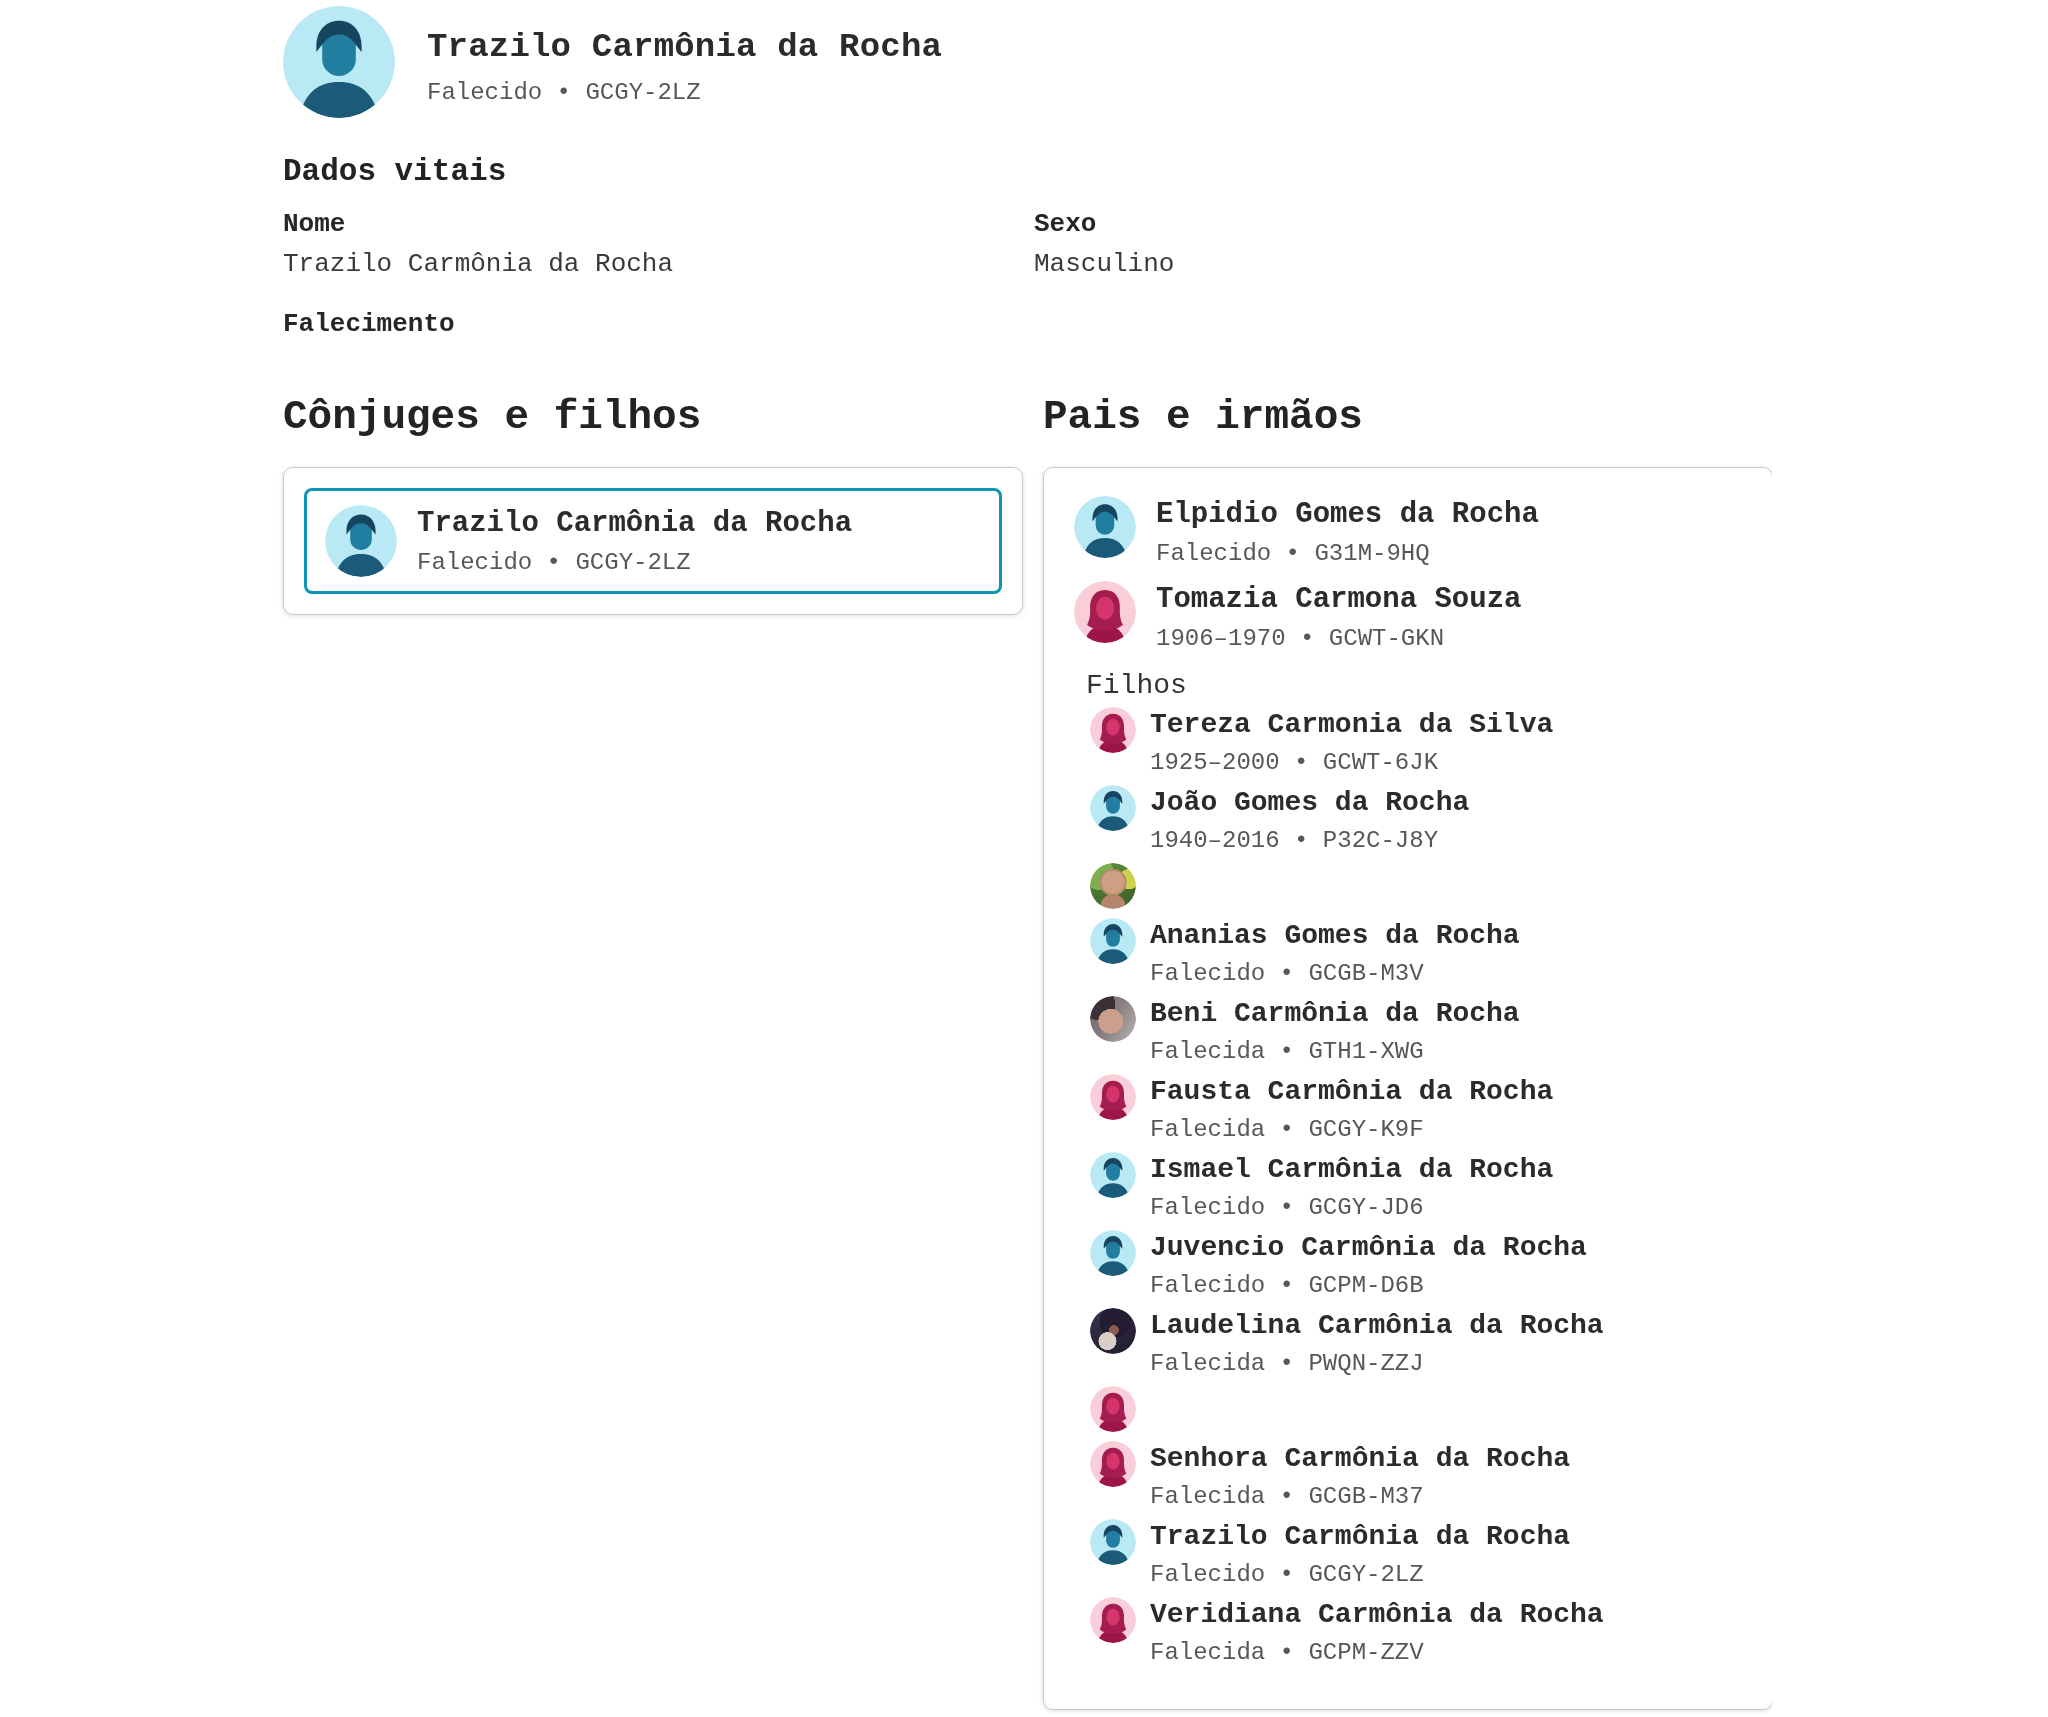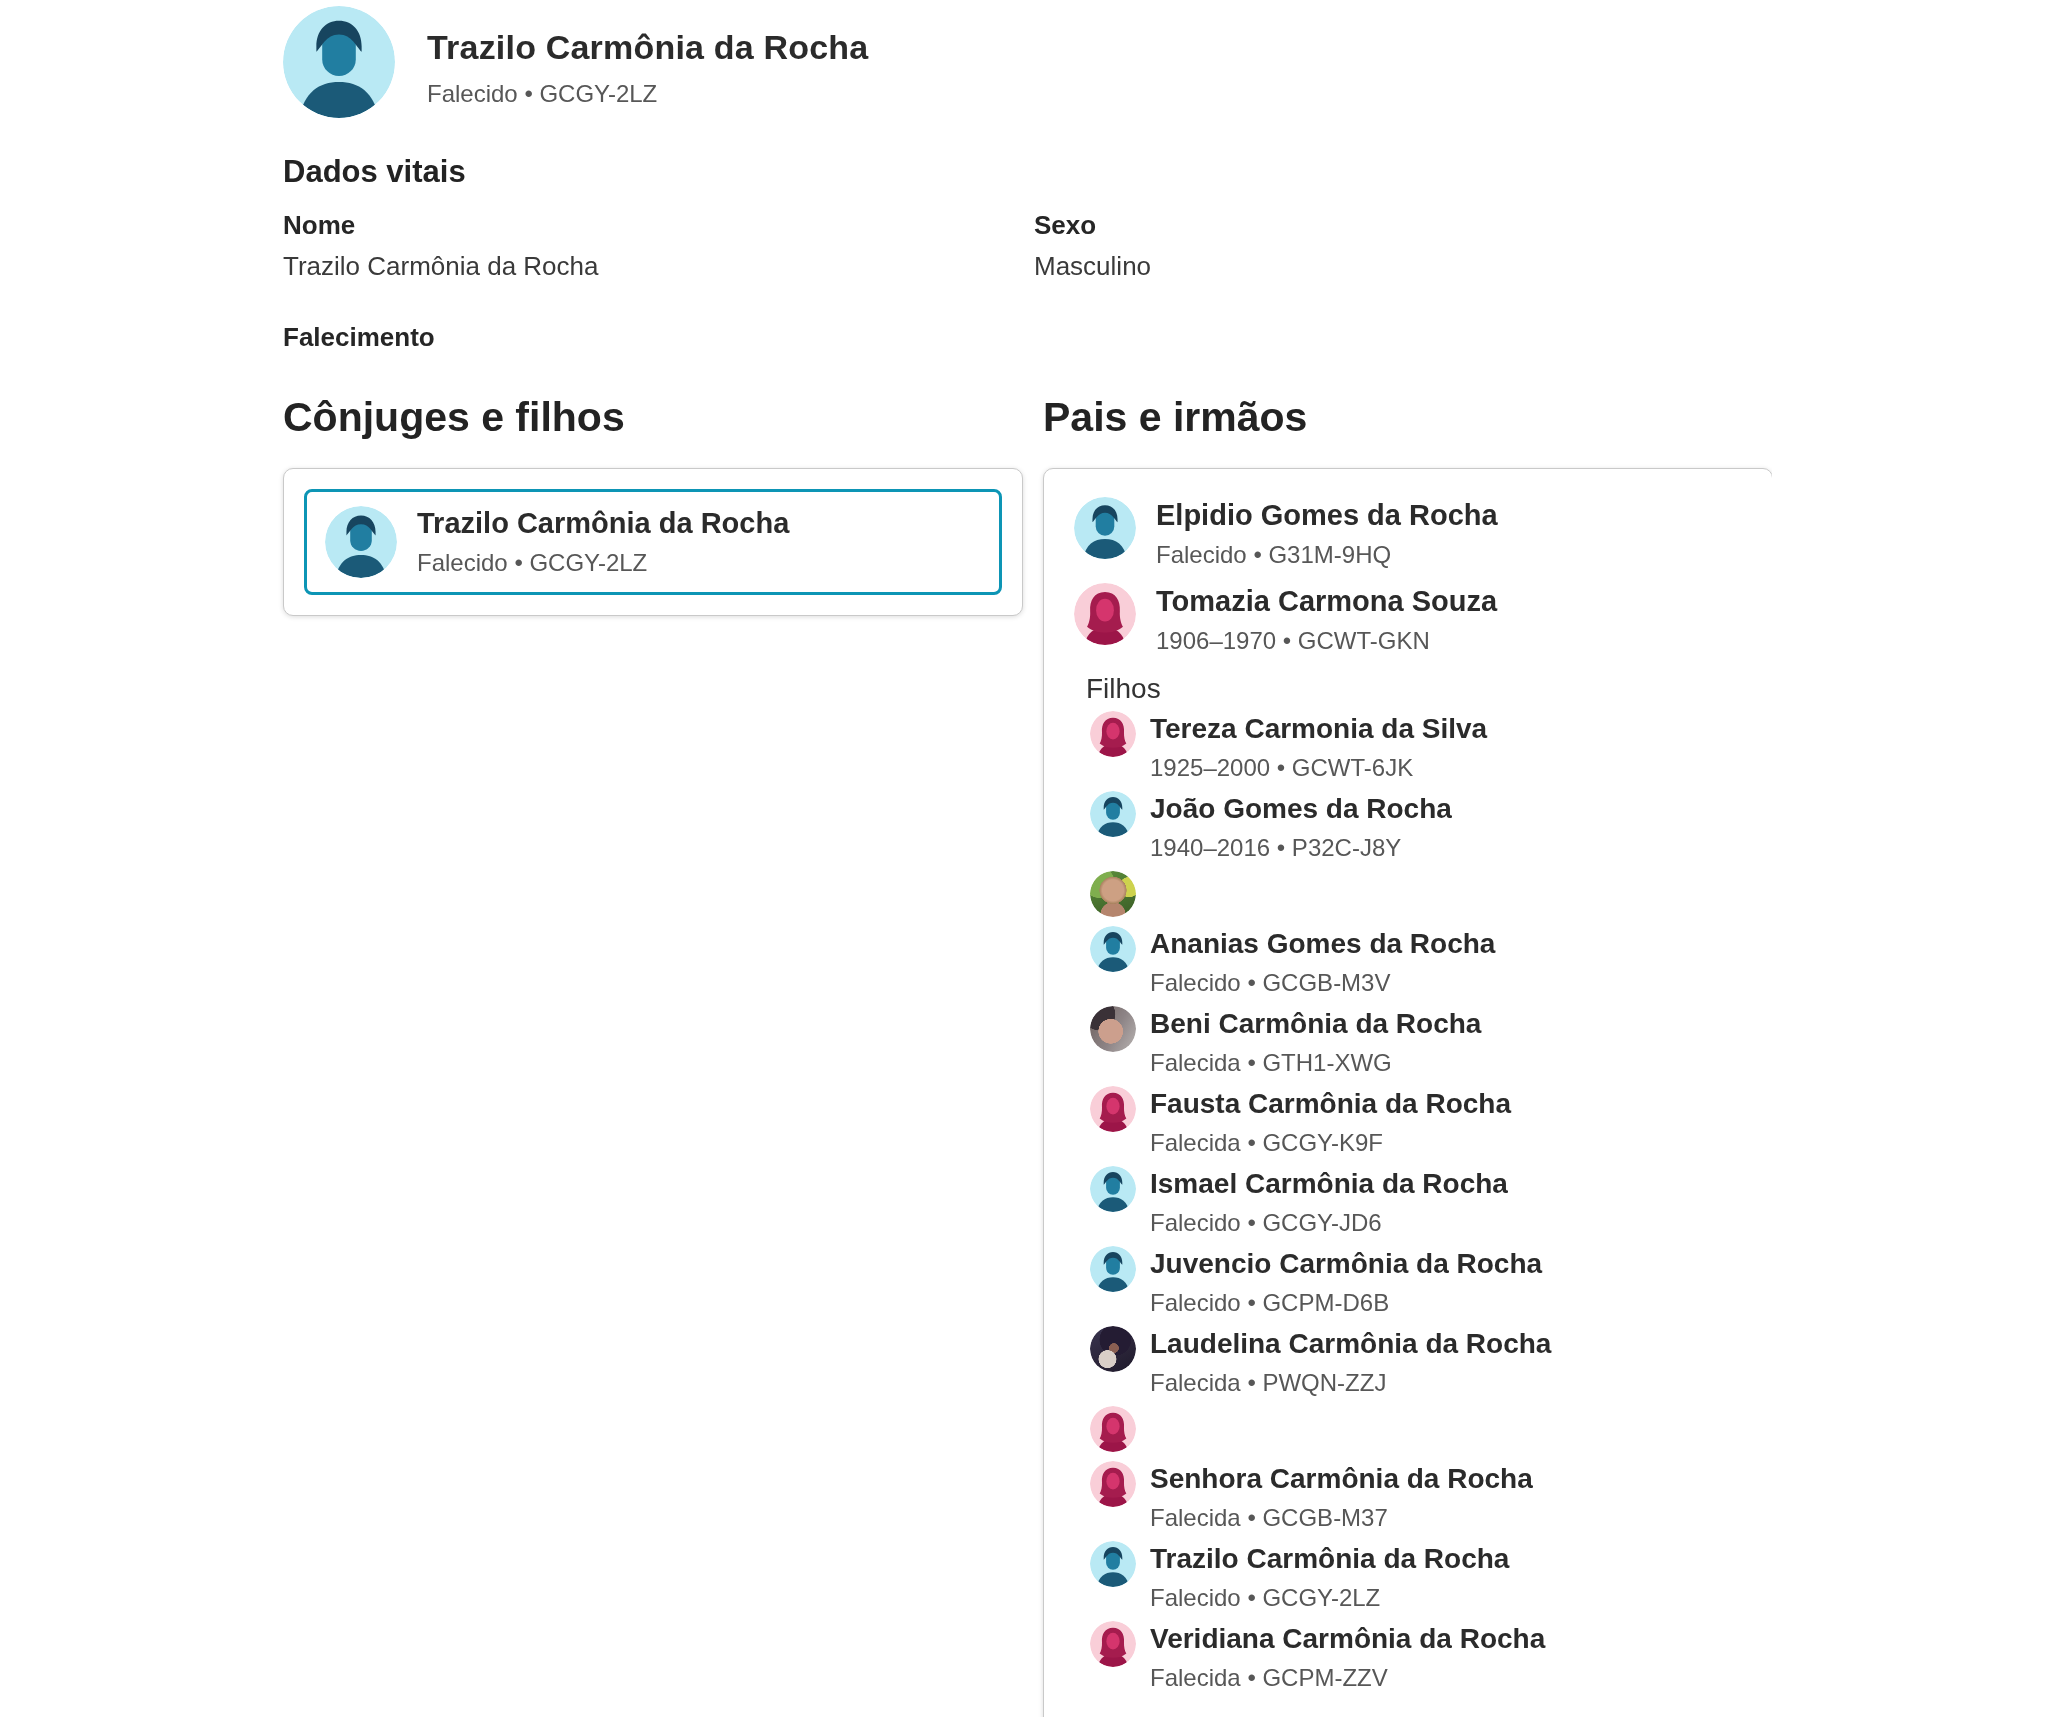--- a/index.html
+++ b/index.html
@@ -1,20 +1,20 @@
 <!DOCTYPE html>
 <html style="--accent: #0d95b5;"><head>
 <meta charset="utf-8">
 <style>
   html,body{margin:0;padding:0;background:#ffffff;}
   .page{
     position:relative;
     width:1772px;height:1717px;
     background:#ffffff;
-    font-family:Liberation Sans, sans-serif;
+    font-family:Liberation Mono, monospace;
     color:#262626;
     overflow:hidden;
   }
   
   .profile-header{position:absolute;left:283px;top:6px;display:flex;gap:32px;align-items:flex-start;}
   .avatar{border-radius:50%;overflow:hidden;flex:none;position:relative;}
   .avatar svg{display:block;width:100%;height:100%;}
   .avatar-112{width:112px;height:112px;}
   .avatar-72{width:72px;height:72px;}
   .avatar-62{width:62px;height:62px;}
@@ -22,21 +22,21 @@
   .header-text{padding-top:22px;}
   .header-name{font-size:34px;font-weight:700;color:#2b2b2b;letter-spacing:.2px;}
   .header-sub{margin-top:13px;font-size:24px;color:#575757;}
 
   
   .section-vitals{position:absolute;left:283px;top:154px;width:1488px;}
   .h2{font-size:31px;font-weight:700;color:#232323;margin:0 0 20px 0;}
   .vitals-grid{display:grid;grid-template-columns:751px 1fr;}
   .field-label{font-size:26px;font-weight:700;color:#262626;}
   .field-value{font-size:26px;color:#3a3a3a;margin-top:10px;}
-  .death-block{margin-top:40px;}
+  .death-block{margin-top:30px;}
 
   
   .columns{position:absolute;left:283px;top:394px;display:flex;gap:20px;align-items:flex-start;}
   .col-left{width:740px;}
   .col-right{width:730px;}
   .h2b{font-size:41px;font-weight:700;color:#232323;margin:0 0 27px 0;}
   .card{
     border:1px solid #c9c9c9;border-radius:10px;background:#fff;
     box-shadow:0 1px 5px rgba(0,0,0,.14);
     box-sizing:border-box;

